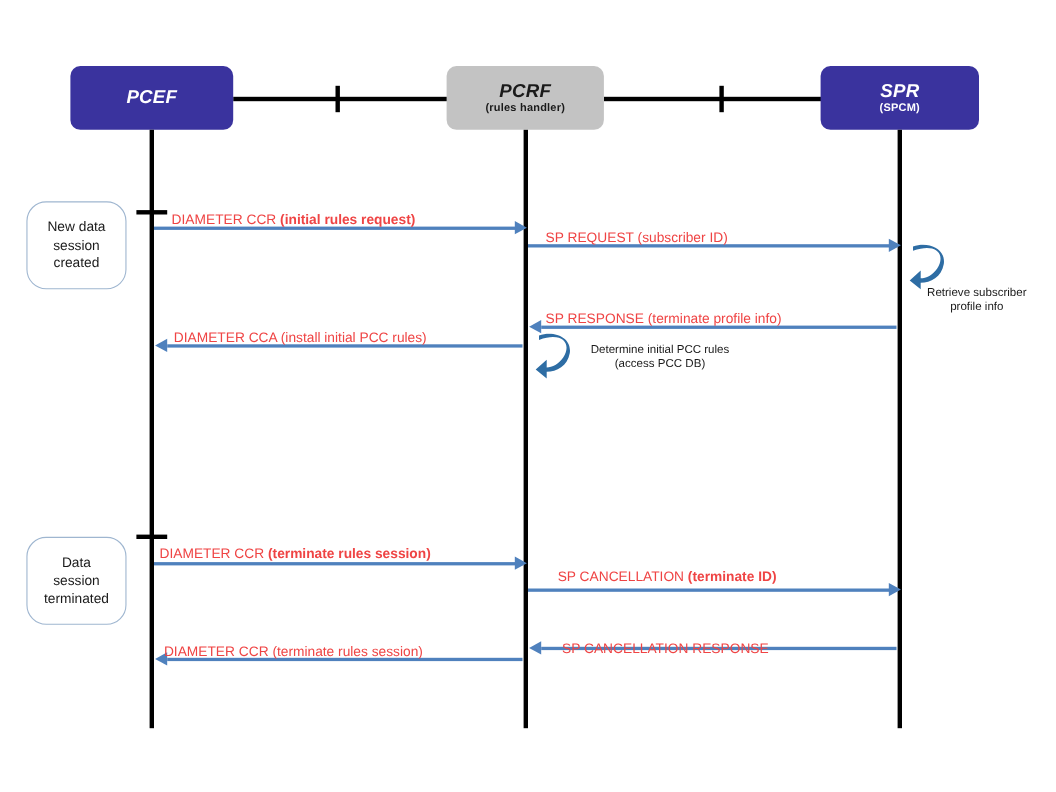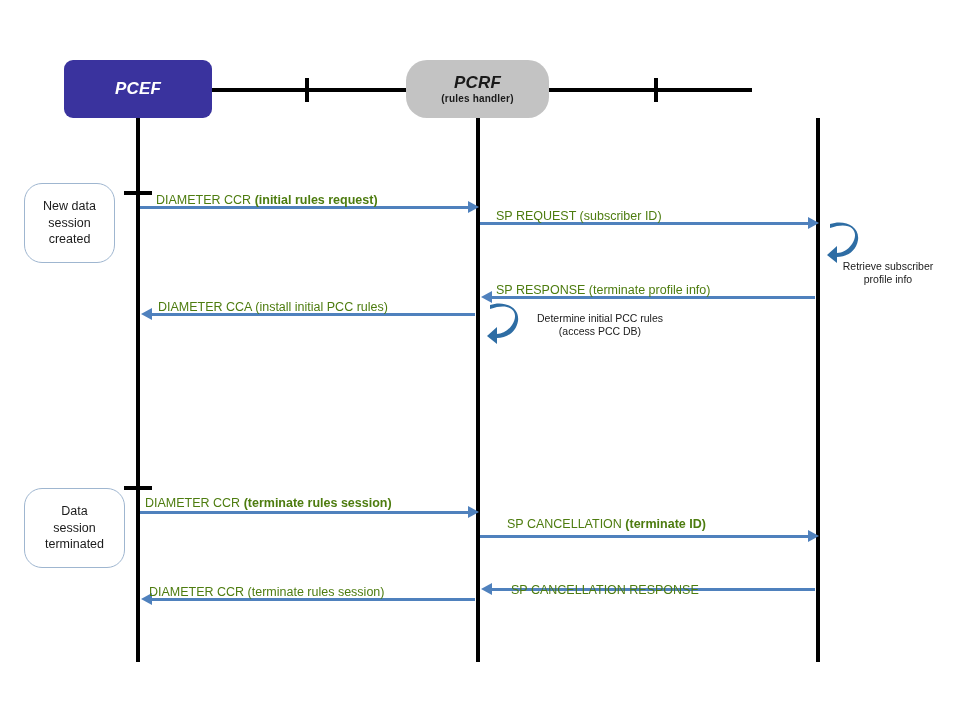--- a/index.html
+++ b/index.html
@@ -34,21 +34,20 @@
     line-height: 1.15;
     letter-spacing: .2px;
   }
   .participant.dark {
     background: #3a339e;
     color: #ffffff;
   }
   .participant.grey {
     background: #c3c3c3;
     color: #1a1a1a;
-    border-radius: 21px;
   }
   .participant .p-title { font-size: 17px; font-style: italic; }
   .participant .p-sub   { font-size: 10px; }
 
   
   .lifeline {
     position: absolute;
     width: 4px;
     background: #000000;
   }
@@ -82,21 +81,21 @@
     height: 0;
     border-top: 6px solid transparent;
     border-bottom: 6px solid transparent;
   }
   .arrowhead.right { border-left: 11px solid #4f81bd; }
   .arrowhead.left  { border-right: 11px solid #4f81bd; }
 
   .msg-label {
     position: absolute;
     font-size: 12.5px;
-    color: #4d7c0f;
+    color: #ef4444;
     white-space: nowrap;
     line-height: 1;
   }
   .msg-label b { font-weight: bold; }
 
   
   .selfloop {
     position: absolute;
     width: 34px;
     height: 42px;
@@ -141,33 +140,37 @@
   <div class="participant dark" style="left:64px; top:60px; width:148px; height:58px;">
     <span class="p-title">PCEF</span>
     <span class="p-sub"></span>
   </div>
 
   <div class="participant grey" style="left:406px; top:60px; width:143px; height:58px;">
     <span class="p-title">PCRF</span>
     <span class="p-sub">(rules handler)</span>
   </div>
 
+  <div class="participant dark" style="left:746px; top:60px; width:144px; height:58px;">
+    <span class="p-title">SPR</span>
+    <span class="p-sub">(SPCM)</span>
+  </div>
 
   <div class="lifeline" style="left:136px; top:118px; height:544px;"></div>
   <div class="lifeline" style="left:476px; top:118px; height:544px;"></div>
   <div class="lifeline" style="left:816px; top:118px; height:544px;"></div>
 
   <div class="tick" style="left:124px; top:191px; width:28px;"></div>
   <div class="tick" style="left:124px; top:486px; width:28px;"></div>
 
   <div class="callout" style="left:24px; top:183px; width:91px; height:80px;">New data
 session
 created</div>
 
-  <div class="callout" style="left:24px; top:488px; width:101px; height:80px;">Data
+  <div class="callout" style="left:24px; top:488px; width:91px; height:80px;">Data
 session
 terminated</div>
 
   <div class="msg" style="left:140px; top:206px; width:335px;"></div>
   <div class="arrowhead right" style="left:468px; top:201px;"></div>
   <div class="msg-label" style="left:156px; top:194px;">
     <span>DIAMETER CCR </span><b>(initial rules request)</b>
   </div>
 
   <div class="msg" style="left:480px; top:222px; width:335px;"></div>

